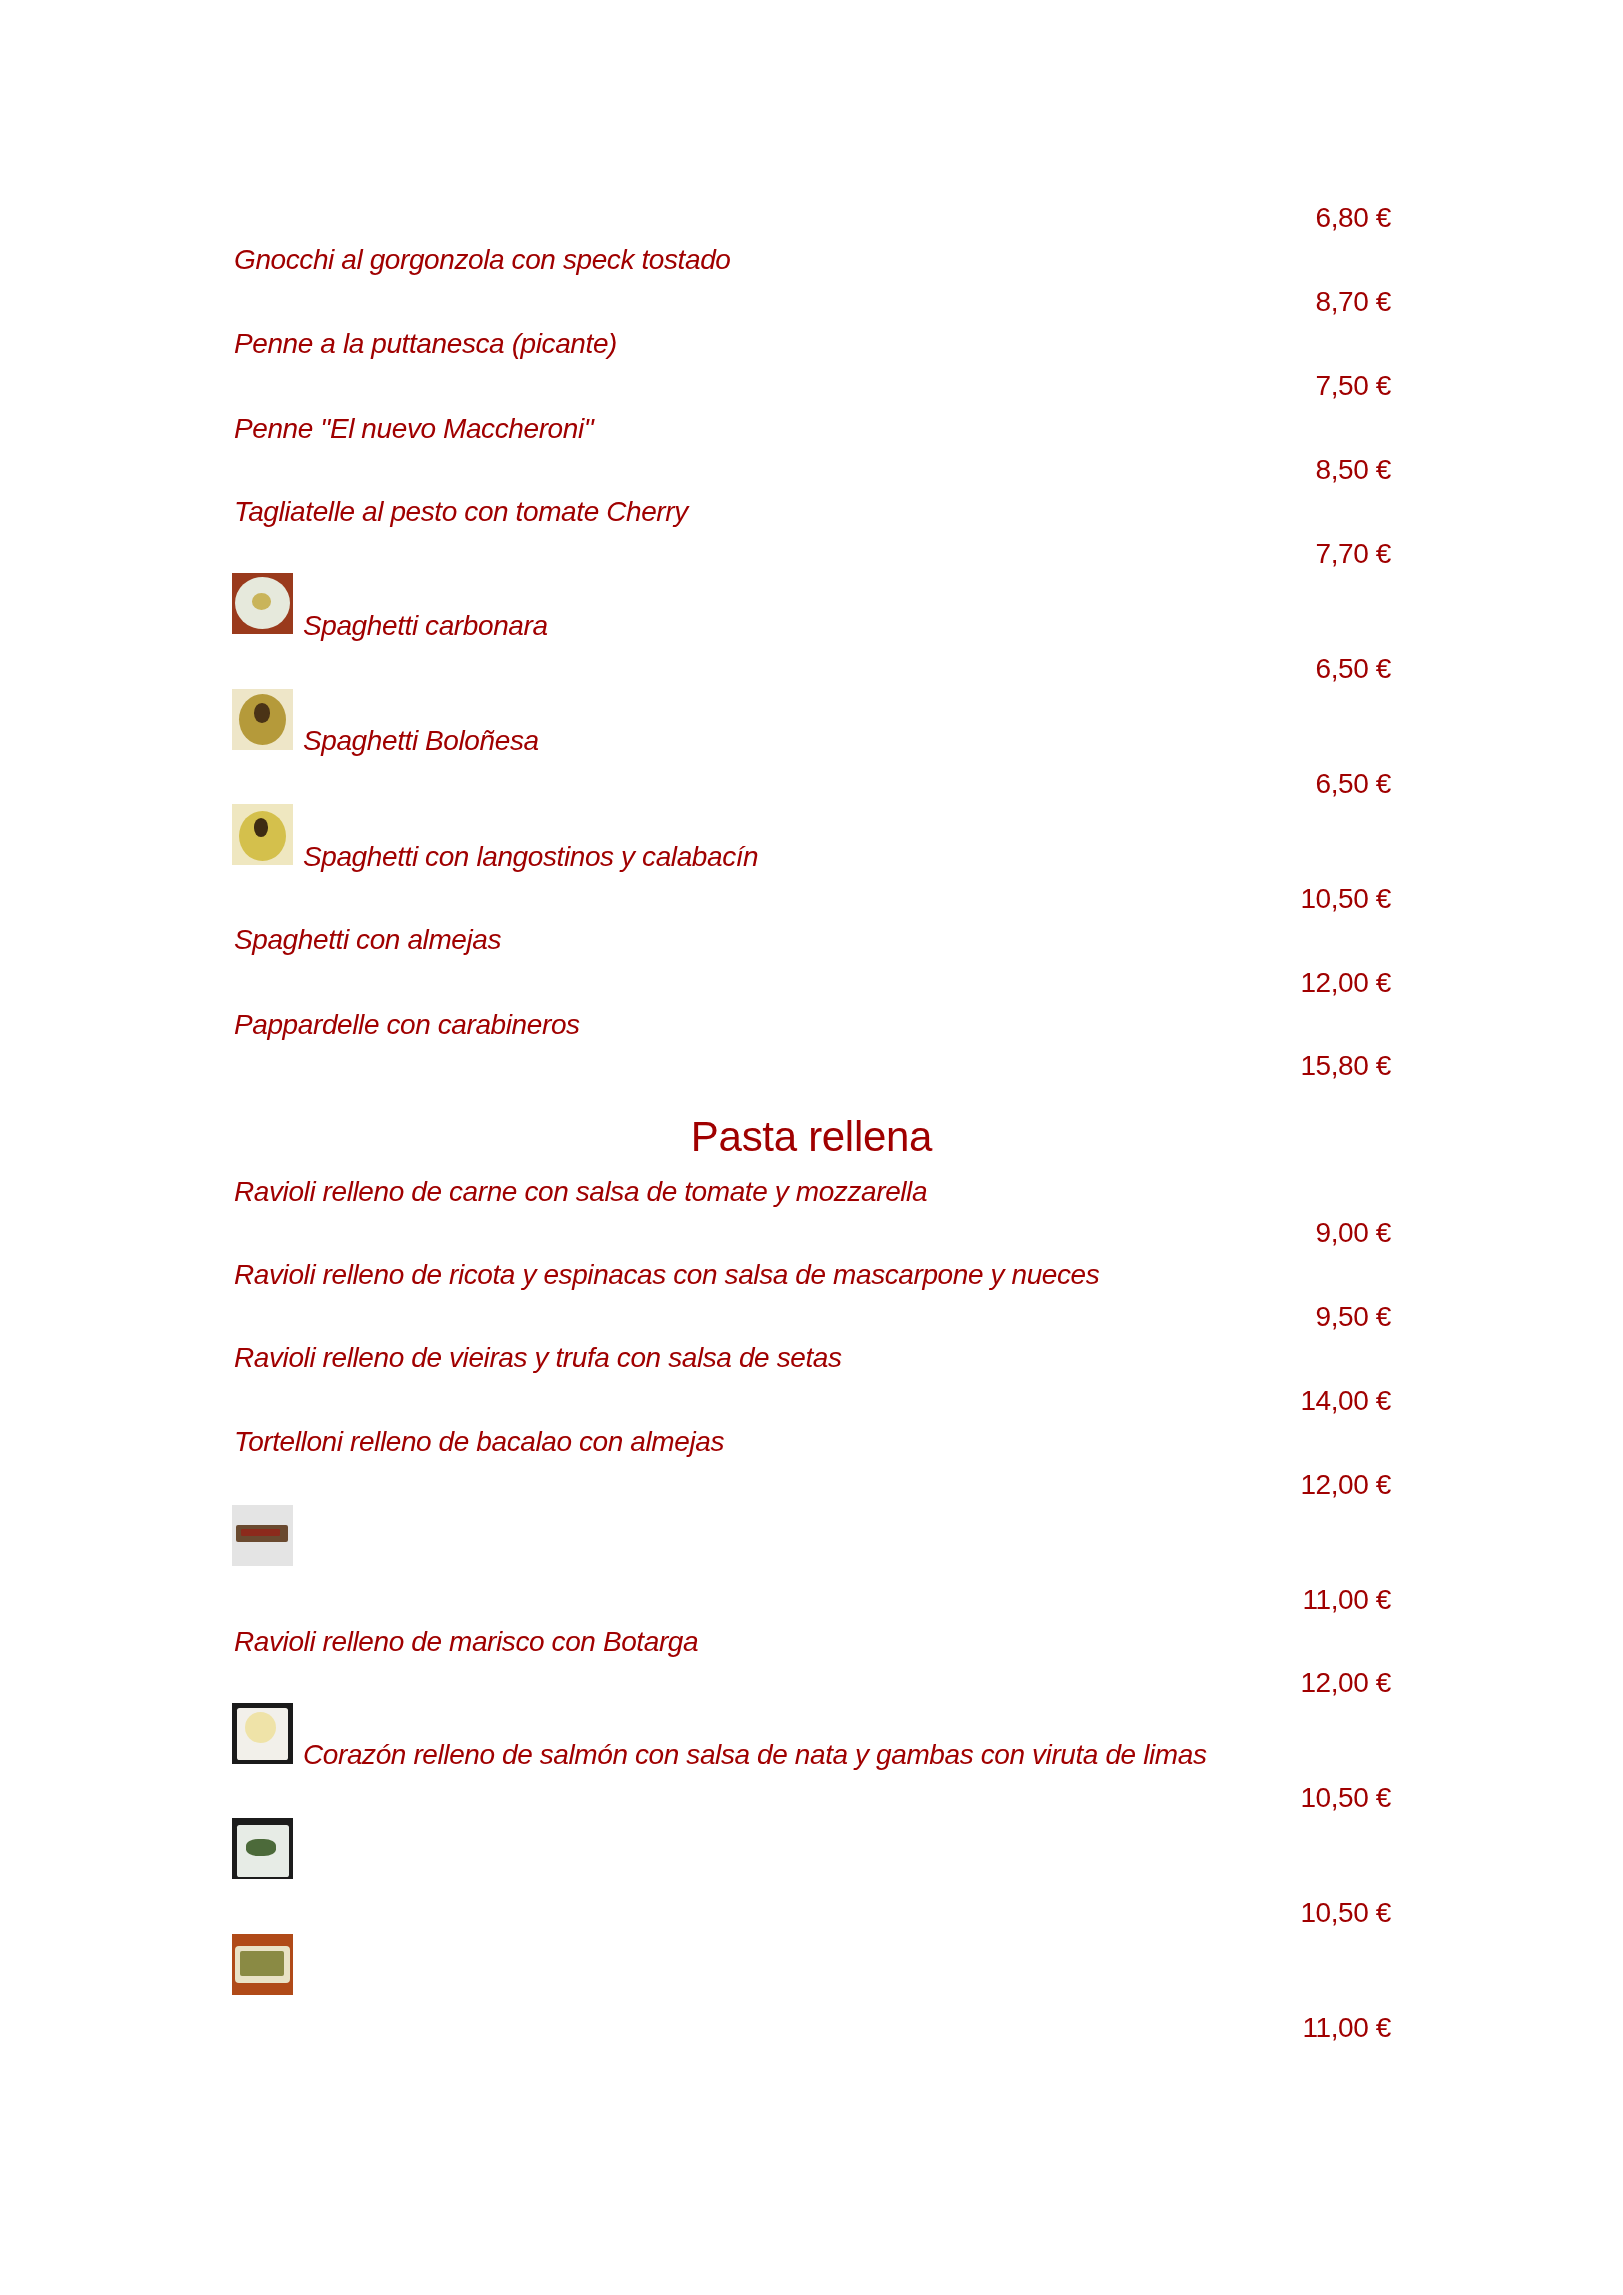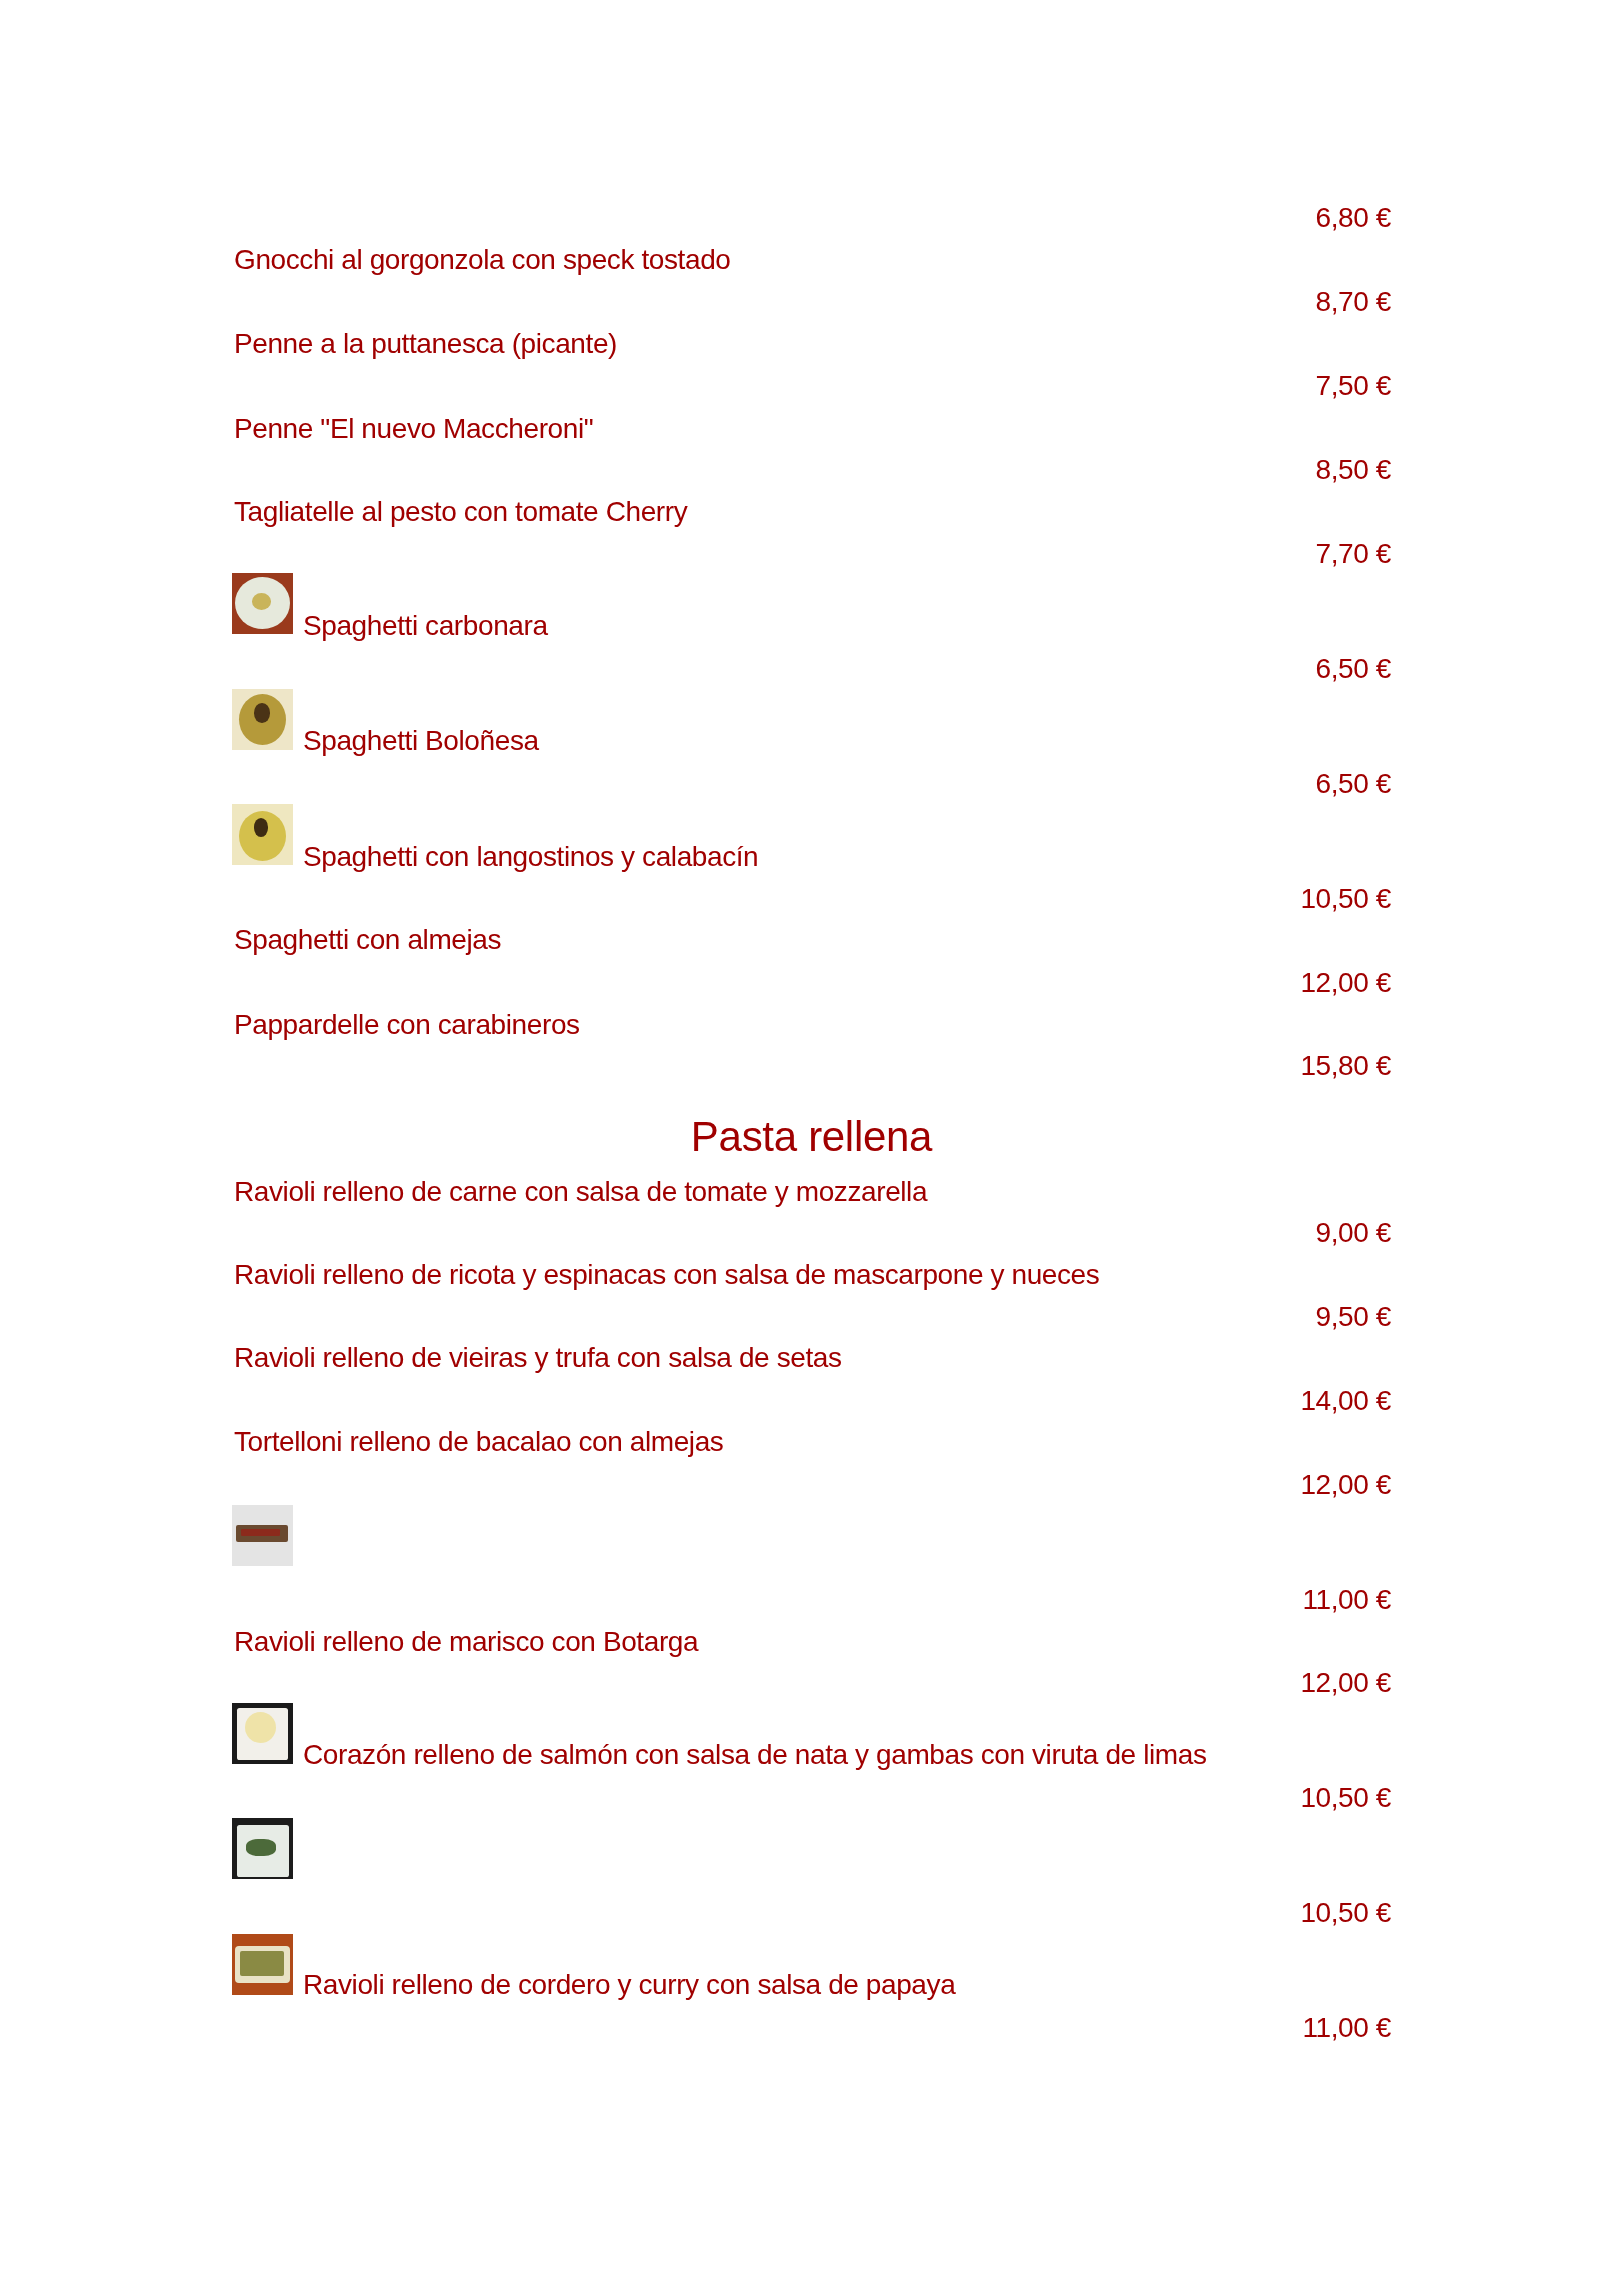--- a/index.html
+++ b/index.html
@@ -8,21 +8,21 @@
   .txt {
     position: absolute;
     font-family: "Liberation Sans", "DejaVu Sans", sans-serif;
     color: #a00000;
     font-size: 28px;
     line-height: 33px;
     white-space: nowrap;
     letter-spacing: -0.4px;
   }
   .price { right: 232px; text-align: right; }
-  .name { left: 234px; }
+  .name { left: 234px; font-style: italic; }
   .name.with-thumb { left: 303px; }
   .heading {
     position: absolute;
     left: 0; width: 1623px; text-align: center;
     font-family: "Liberation Sans", "DejaVu Sans", sans-serif;
     color: #a00000;
     font-size: 42px;
     line-height: 52px;
     letter-spacing: -0.3px;
   }
@@ -139,17 +139,16 @@
   <div class="thumb t-luna" style="top:1818px">
       <div class="plate"></div>
       <div class="center"></div>
     </div>
   <div class="txt price" style="top:1896px">10,50 €</div>
 
   <div class="thumb t-cordero" style="top:1934px">
       <div class="plate"></div>
       <div class="center"></div>
     </div>
-  <div class="txt name with-thumb" style="top:1968px">Ravioli relleno de cordero y curry con salsa de papaya</div>
   <div class="txt price" style="top:2011px">11,00 €</div>
 
 </div>
 
 
 </body></html>

